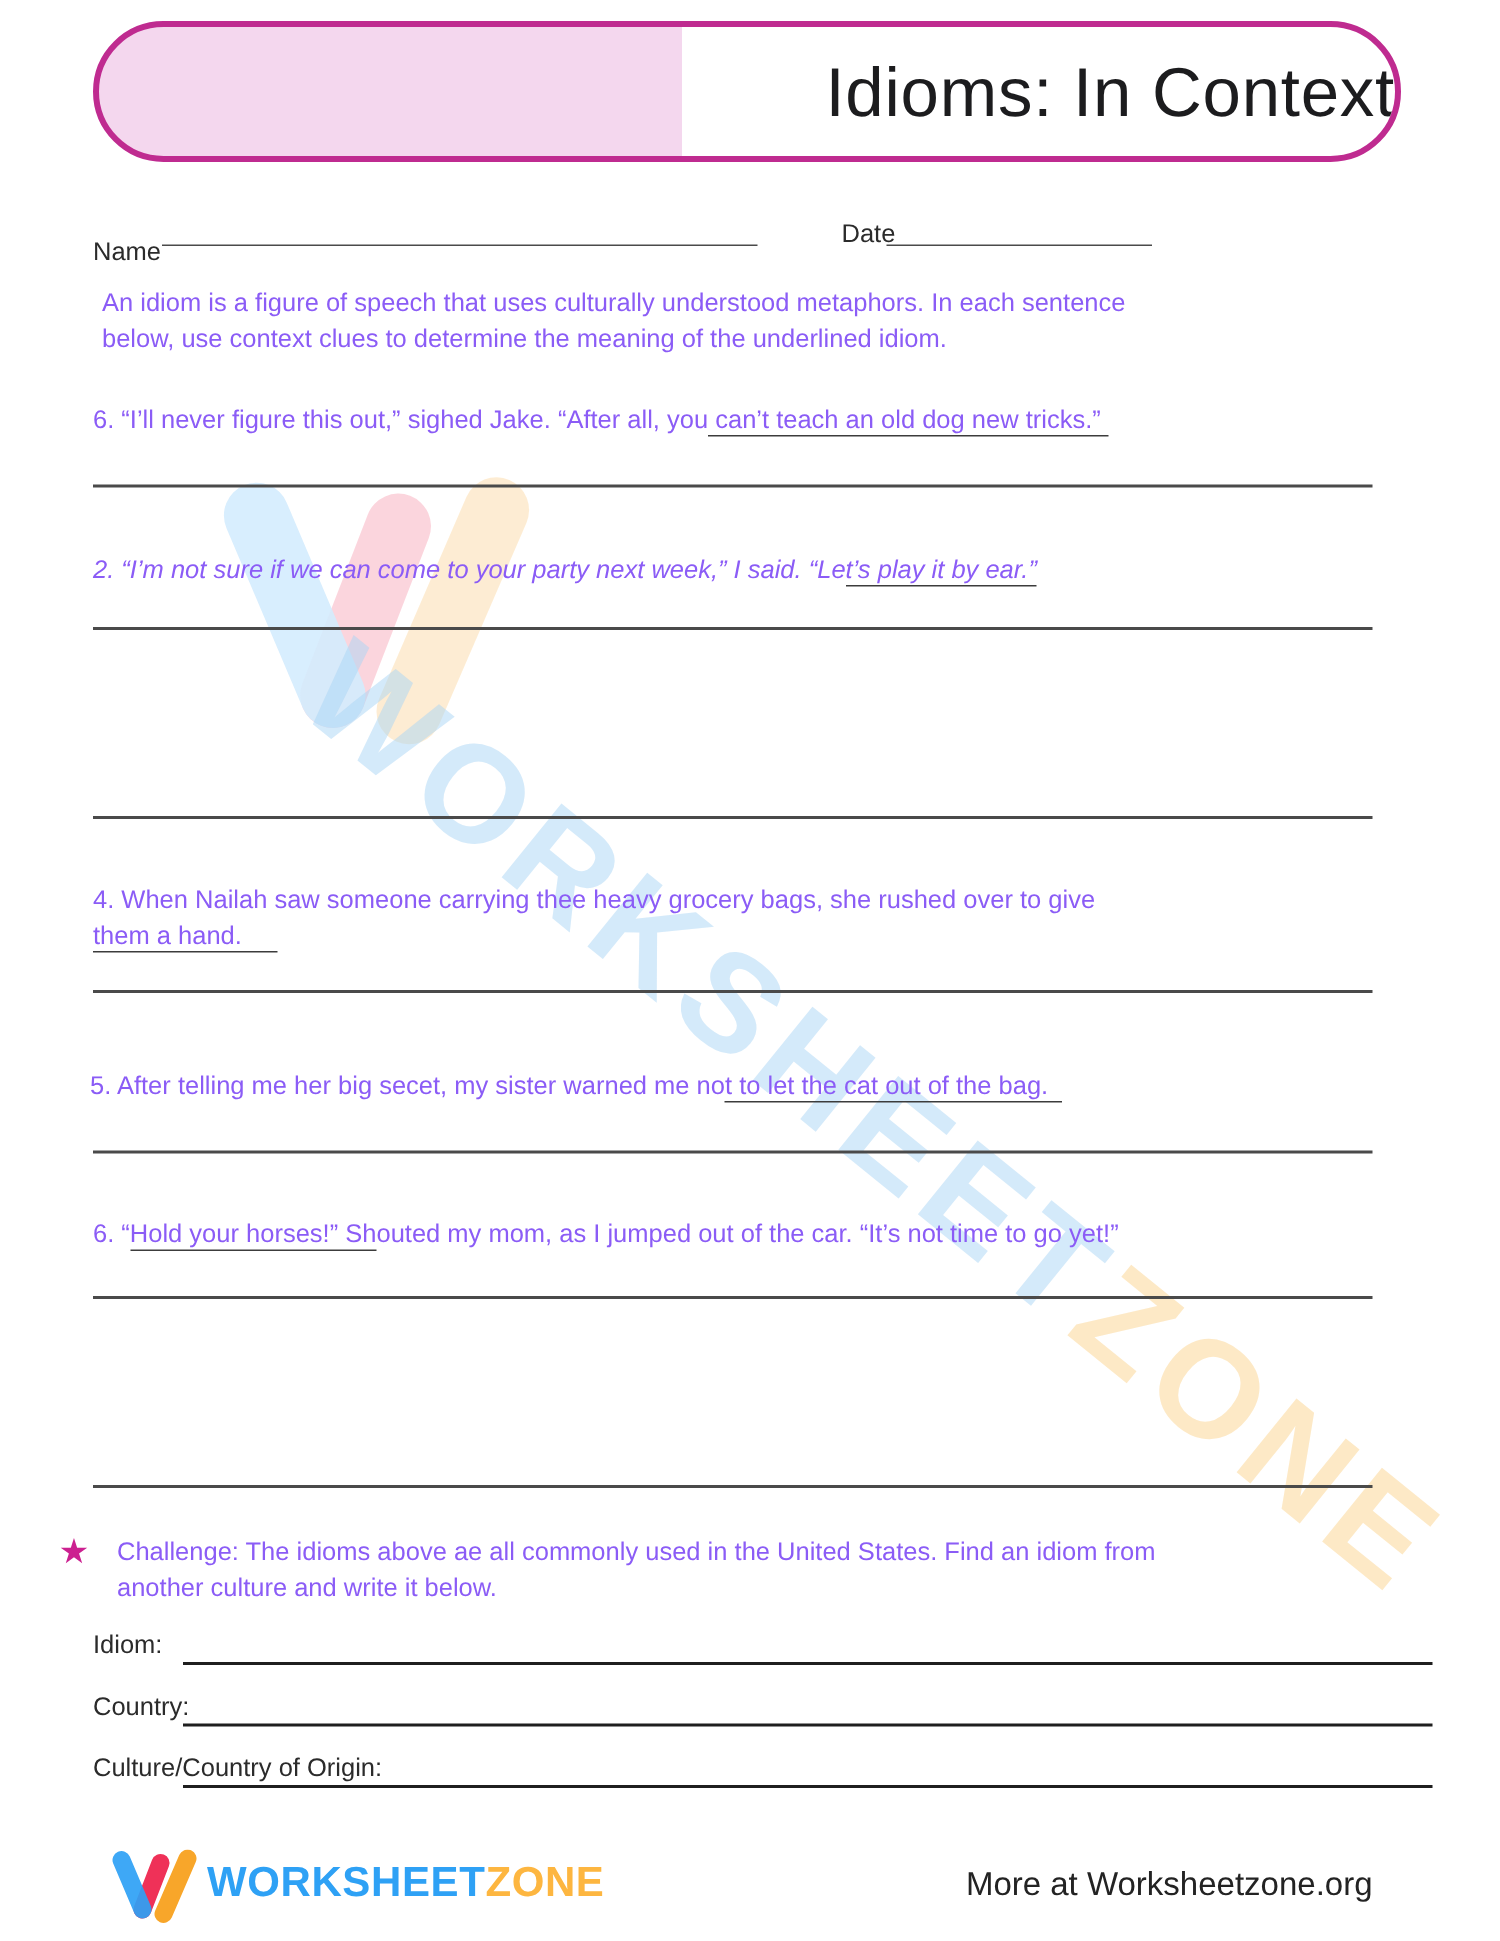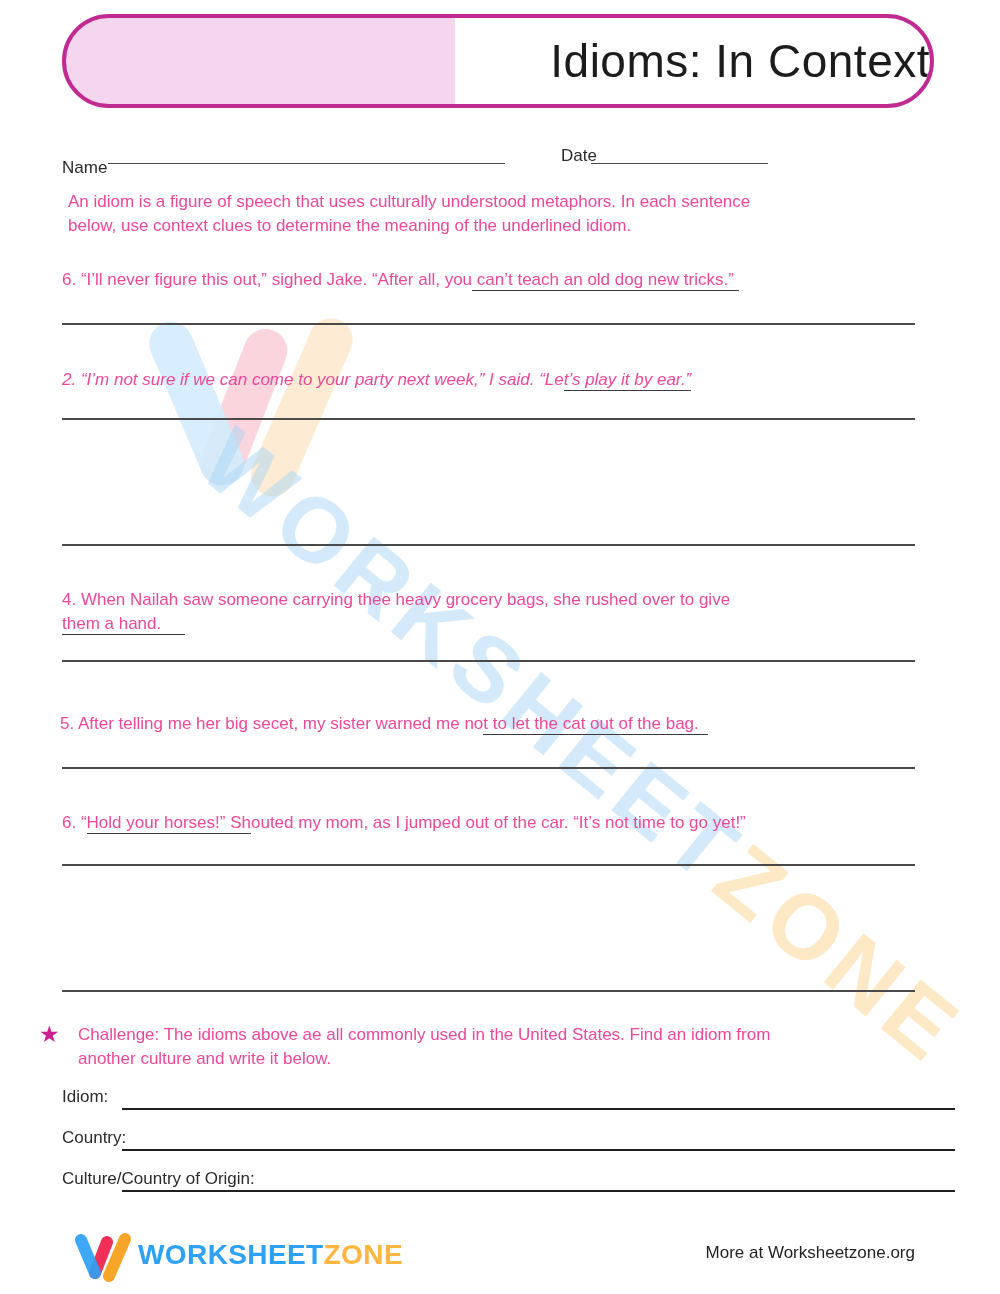--- a/index.html
+++ b/index.html
@@ -28,32 +28,32 @@
   }
   .title-text { font-size:46px; color:#1c1c1e; letter-spacing:0.5px; }
   
   .lbl { position:absolute; font-size:17px; line-height:22px; color:#2b2b2b; }
   .rule { position:absolute; height:0; }
   .thin-rule  { border-top:1.5px solid #4a4a4a; }
   .ans-rule   { border-top:2px solid #4a4a4a; }
   .field-rule { border-top:2.5px solid #1f1f1f; }
   
   .para {
-    position:absolute; font-size:17px; line-height:24px; color:#ec4899;
+    position:absolute; font-size:17px; line-height:24px; color:#8b5cf6;
     white-space:pre-wrap; width:860px;
   }
   .und { border-bottom:1.6px solid #3c3c3c; padding-bottom:1px; }
   
   .star { position:absolute; left:39px; top:1022px; font-size:23px; color:#cc2090; line-height:24px; }
   
   .brand { position:absolute; left:138px; top:1239px; font-size:28px; font-weight:800; letter-spacing:0.4px; }
   .brand-blue   { color:#2ea1f5; }
   .brand-orange { color:#fdb640; }
   .footer-logo  { position:absolute; left:72px; top:1233px; width:62px; height:50px; }
-  .more-text { position:absolute; right:85px; top:1243px; font-size:17px; color:#232323; }
+  .more-text { position:absolute; right:85px; top:1243px; font-size:22px; color:#232323; }
 </style>
 </head>
 <body>
 
 <div class="page">
 
   <div class="wm-layer">
     <svg class="wm-logo" viewBox="0 0 60 50">
       <path d="M34,9 L22,40" stroke="#ef3158" stroke-width="12" stroke-linecap="round" fill="none"></path>
       <path d="M8,7 L22,40" stroke="#2ea1f5" stroke-width="12" stroke-linecap="round" fill="none" opacity="0.92"></path>

